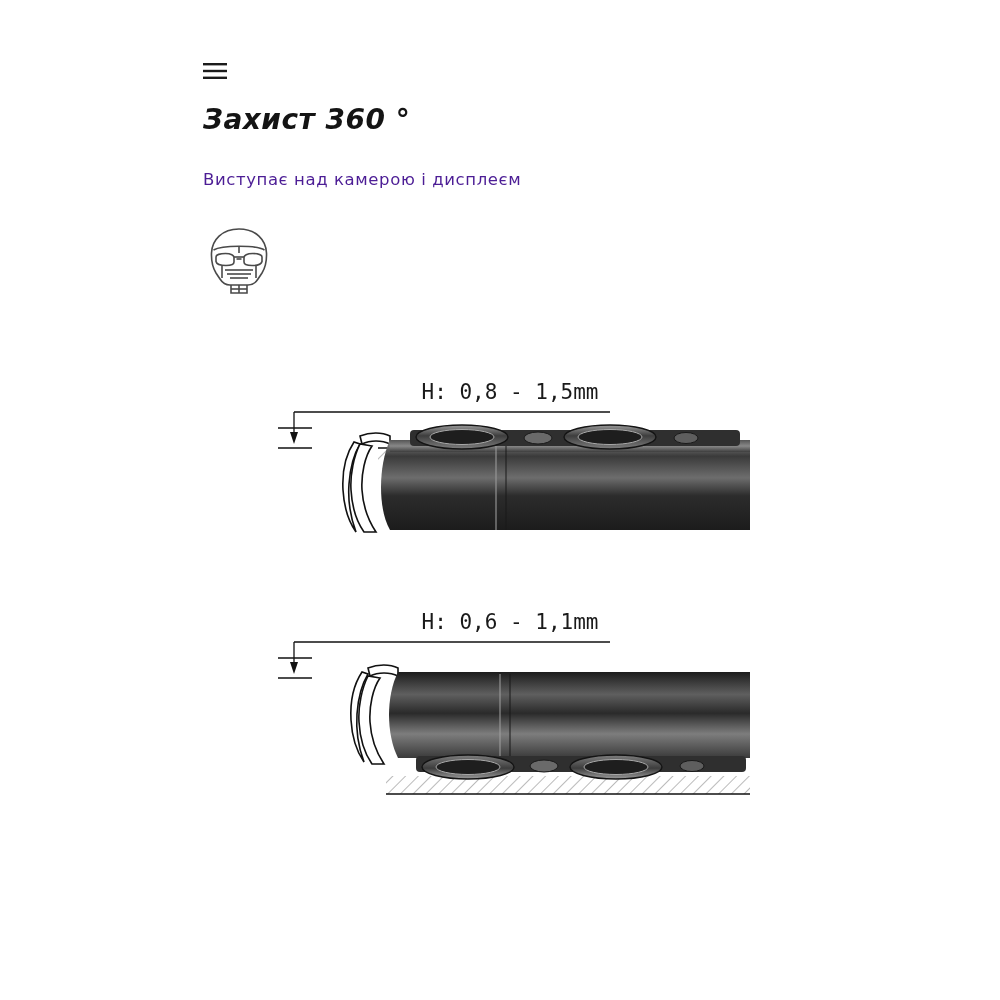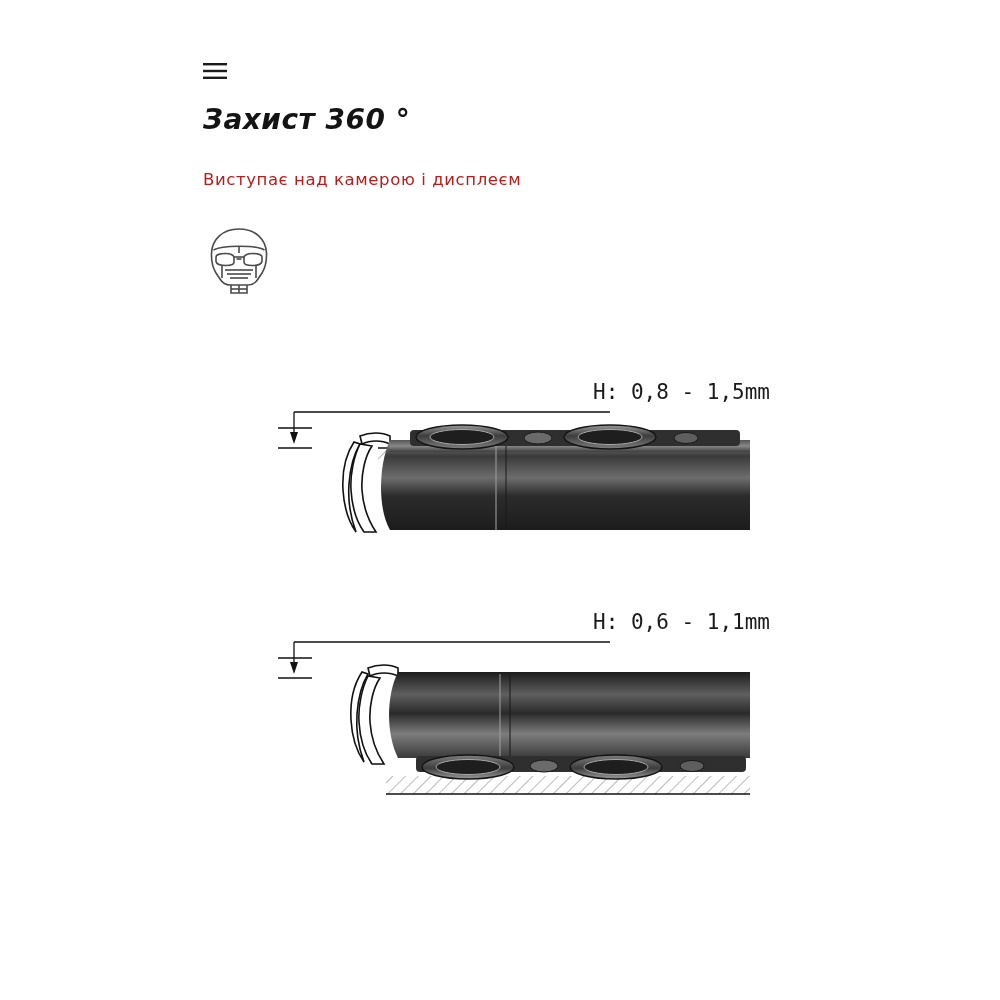--- a/index.html
+++ b/index.html
@@ -49,21 +49,21 @@
     font-family: "DejaVu Sans", sans-serif;
     white-space: nowrap;
   }
 
   .subtitle {
     position: absolute;
     left: 203px;
     top: 170px;
     font-size: 16.5px;
     letter-spacing: 0.6px;
-    color: #b91c1c;
+    color: #4c1d95;
     font-family: "DejaVu Sans", sans-serif;
     white-space: nowrap;
   }
 
   .brand-mark {
     position: absolute;
     left: 200px;
     top: 226px;
     width: 78px;
     height: 72px;
@@ -74,21 +74,21 @@
     position: absolute;
   }
   .diagram.one { left: 250px; top: 370px; width: 520px; height: 210px; }
   .diagram.two { left: 250px; top: 600px; width: 520px; height: 210px; }
 
   .dim-label {
     position: absolute;
     left: 0;
     top: 0;
     width: 520px;
-    text-align: right;
+    text-align: center;
     font-family: "DejaVu Sans Mono", monospace;
     font-size: 21px;
     letter-spacing: 0px;
     color: #1a1a1a;
   }
   .diagram.one .dim-label { top: 10px; }
   .diagram.two .dim-label { top: 10px; }
 
   svg { display: block; }
 </style>

